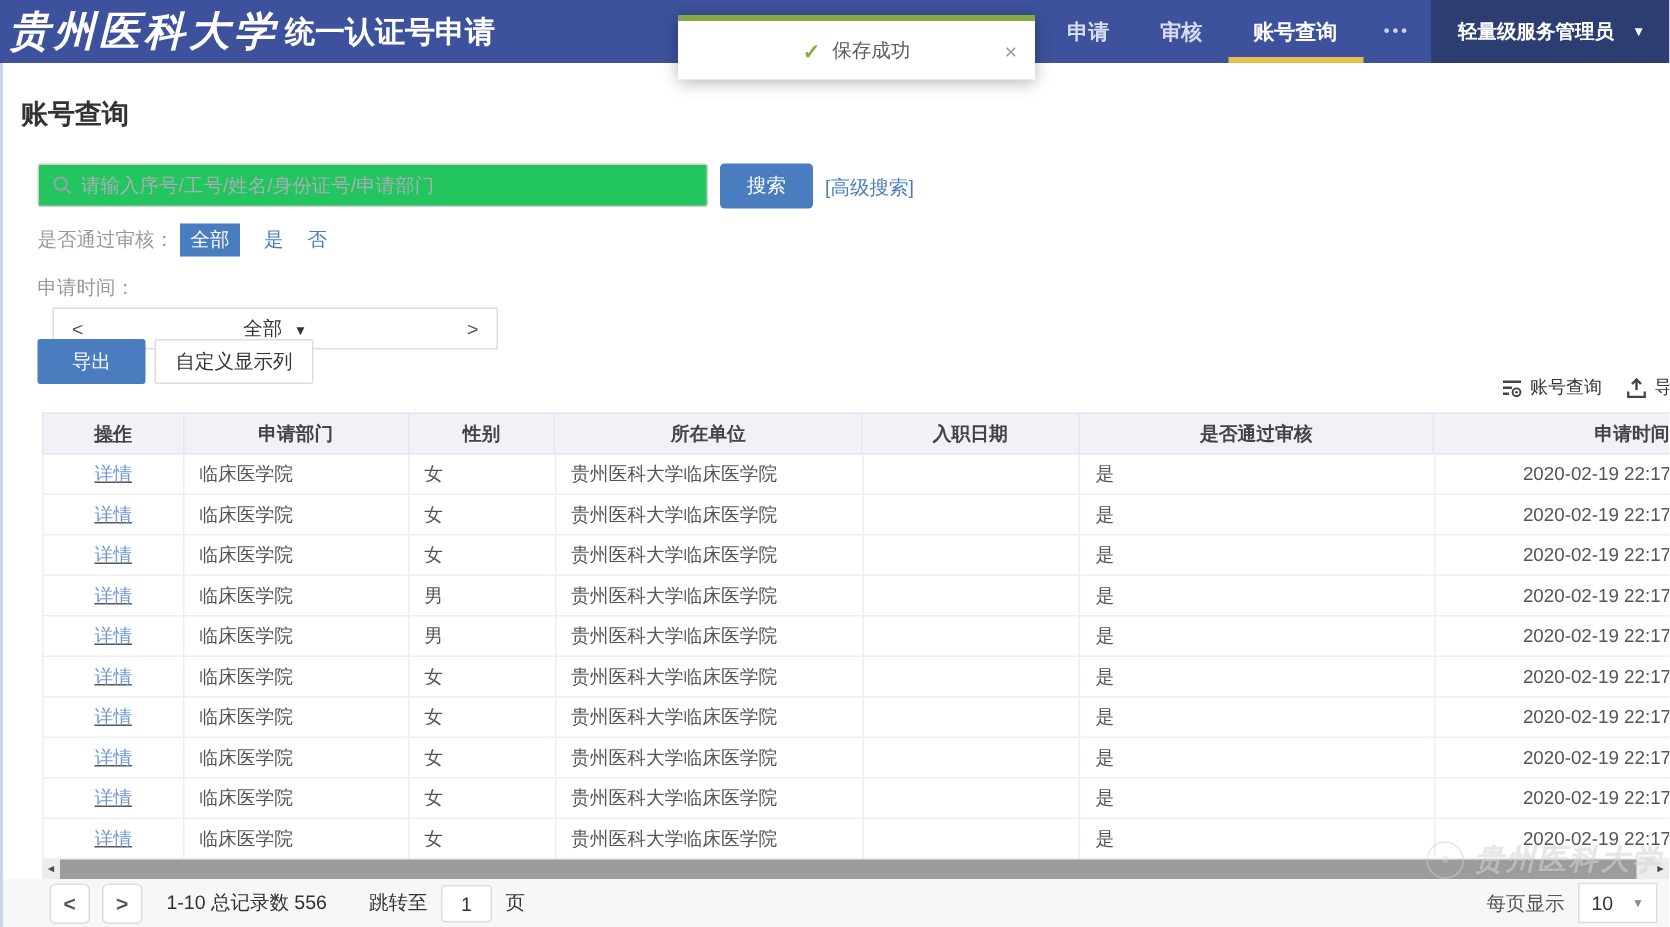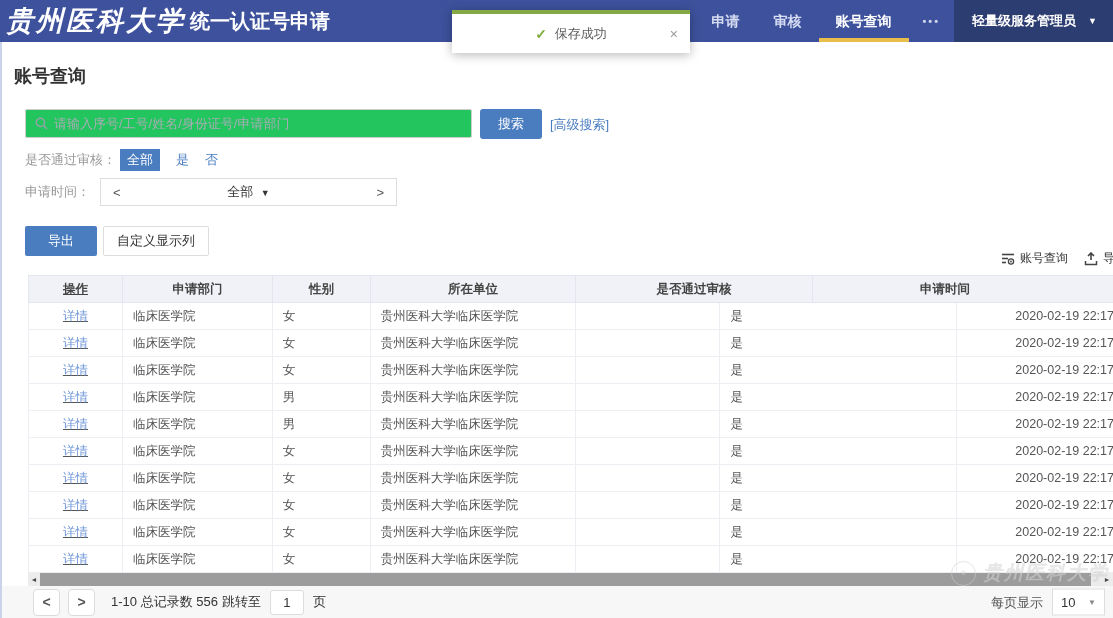--- a/index.html
+++ b/index.html
@@ -34,21 +34,21 @@
   .search-icon { margin:0 6px 0 9px; display:flex; }
   .search-input { border:none; outline:none; flex:1; font-size:13px; color:#333; font-family:"Liberation Sans",sans-serif; background:transparent; }
   .search-input::placeholder { color:#a9adb5; }
   .search-btn { position:absolute; top:109px; left:480px; width:62px; height:30px; background:#4a7dc0; color:#fff; font-size:13px; border:none; border-radius:3px; cursor:pointer; font-family:"Liberation Sans",sans-serif; }
   .advanced-link { position:absolute; top:116px; left:550px; color:#4a7dc0; font-size:13px; cursor:pointer; }
 
   
   .filter-audit { position:absolute; top:149px; left:25px; display:flex; align-items:center; font-size:13px; color:#999; }
   .chip-all { background:#4a7dc0; color:#fff; padding:2px 7px; margin-left:4px; cursor:pointer; }
   .chip-link { color:#4a7dc0; margin-left:16px; cursor:pointer; }
-  .filter-time { position:absolute; top:178px; left:25px; display:flex; align-items:flex-start; font-size:13px; color:#999; }
+  .filter-time { position:absolute; top:178px; left:25px; display:flex; align-items:flex-start; font-size:13px; color:#999;flex-direction:column; }
   .filter-time-label { line-height:27px; }
   .time-box { margin-left:10px; width:297px; height:28px; border:1px solid #ddd; display:flex; align-items:center; justify-content:space-between; padding:0 12px; background:#fff; }
   .time-arrow { color:#555; font-size:13px; cursor:pointer; }
   .time-value { color:#333; font-size:13px; cursor:pointer; }
   .time-caret { font-size:9px; color:#333; margin-left:4px; }
 
   
   .btn-export { position:absolute; top:226px; left:25px; width:72px; height:30px; background:#4a7dc0; color:#fff; font-size:13px; border:none; border-radius:2px; cursor:pointer; font-family:"Liberation Sans",sans-serif; }
   .btn-custom { position:absolute; top:226px; left:103px; height:30px; padding:0 13px; background:#fff; border:1px solid #ddd; font-size:13px; color:#333; border-radius:2px; cursor:pointer; font-family:"Liberation Sans",sans-serif; }
   .tools { position:absolute; top:250px; right:-14px; display:flex; align-items:center; gap:16px; font-size:12px; color:#333; z-index:2; }
@@ -76,21 +76,21 @@
 
   
   .hscroll { position:absolute; top:573px; left:28px; right:0; height:13px; background:#ececec; display:flex; align-items:center; z-index:3; }
   .hs-arrow { width:12px; text-align:center; font-size:7px; color:#4a4a4a; line-height:13px; cursor:pointer; }
   .hs-thumb { height:13px; background:#9c9c9c; flex:1; margin-right:10px; cursor:grab; }
 
   
   .pagination { position:absolute; top:586px; left:0; right:0; bottom:0; background:#f7f7f8; display:flex; align-items:center; padding-left:33px; font-size:13px; color:#333; z-index:2; }
   .pg-btn { width:27px; height:27px; background:#fff; border:1px solid #dcdcdc; border-radius:4px; display:flex; align-items:center; justify-content:center; color:#555; font-size:14px; margin-right:8px; cursor:pointer; font-weight:bold; }
   .records { margin-left:8px; white-space:nowrap; }
-  .jump-label { margin-left:4px; white-space:nowrap; }
+  .jump-label { margin-left:28px; white-space:nowrap; }
   .page-input { width:34px; height:25px; border:1px solid #ddd; border-radius:3px; text-align:center; margin:0 9px; font-size:13px; background:#fff; font-family:"Liberation Sans",sans-serif; color:#333; }
   .per-page { position:absolute; right:8px; top:50%; transform:translateY(-50%); display:flex; align-items:center; gap:9px; color:#555; }
   .per-select { width:53px; height:27px; border:1px solid #ddd; background:#fff; display:flex; align-items:center; justify-content:space-between; padding:0 8px; font-size:13px; color:#333; cursor:pointer; }
   .per-caret { font-size:8px; color:#888; }
 
   
   .watermark { position:absolute; right:4px; top:560px; display:flex; align-items:center; gap:7px; pointer-events:none; z-index:4; opacity:0.55; }
   .wm-ring { width:25px; height:25px; border:1.5px solid #cfcfcf; border-radius:50%; color:#d8d8d8; font-size:7px; display:flex; align-items:center; justify-content:center; }
   .wm-text { font-family:"DejaVu Serif",serif; font-style:italic; font-weight:bold; font-size:19px; color:#d4d4d4; letter-spacing:2px; white-space:nowrap; text-shadow:0 0 1px rgba(120,120,120,0.35); }
 </style>
@@ -177,20 +177,21 @@
       <span>导出</span>
     </span>
   </div>
 
   <div class="table">
     <div class="thead">
         <div class="th col-action">操作</div>
         <div class="th col-dept">申请部门</div>
         <div class="th col-gender">性别</div>
         <div class="th col-unit">所在单位</div>
+        <div class="th col-hire_date">入职日期</div>
         <div class="th col-passed">是否通过审核</div>
         <div class="th col-apply_time">申请时间</div>
       </div>
     <div class="tbody">
         <div class="tr">
           <div class="td col-action"><span class="link">详情</span></div>
           <div class="td col-dept">临床医学院</div>
           <div class="td col-gender">女</div>
           <div class="td col-unit">贵州医科大学临床医学院</div>
           <div class="td col-hire_date"></div>

